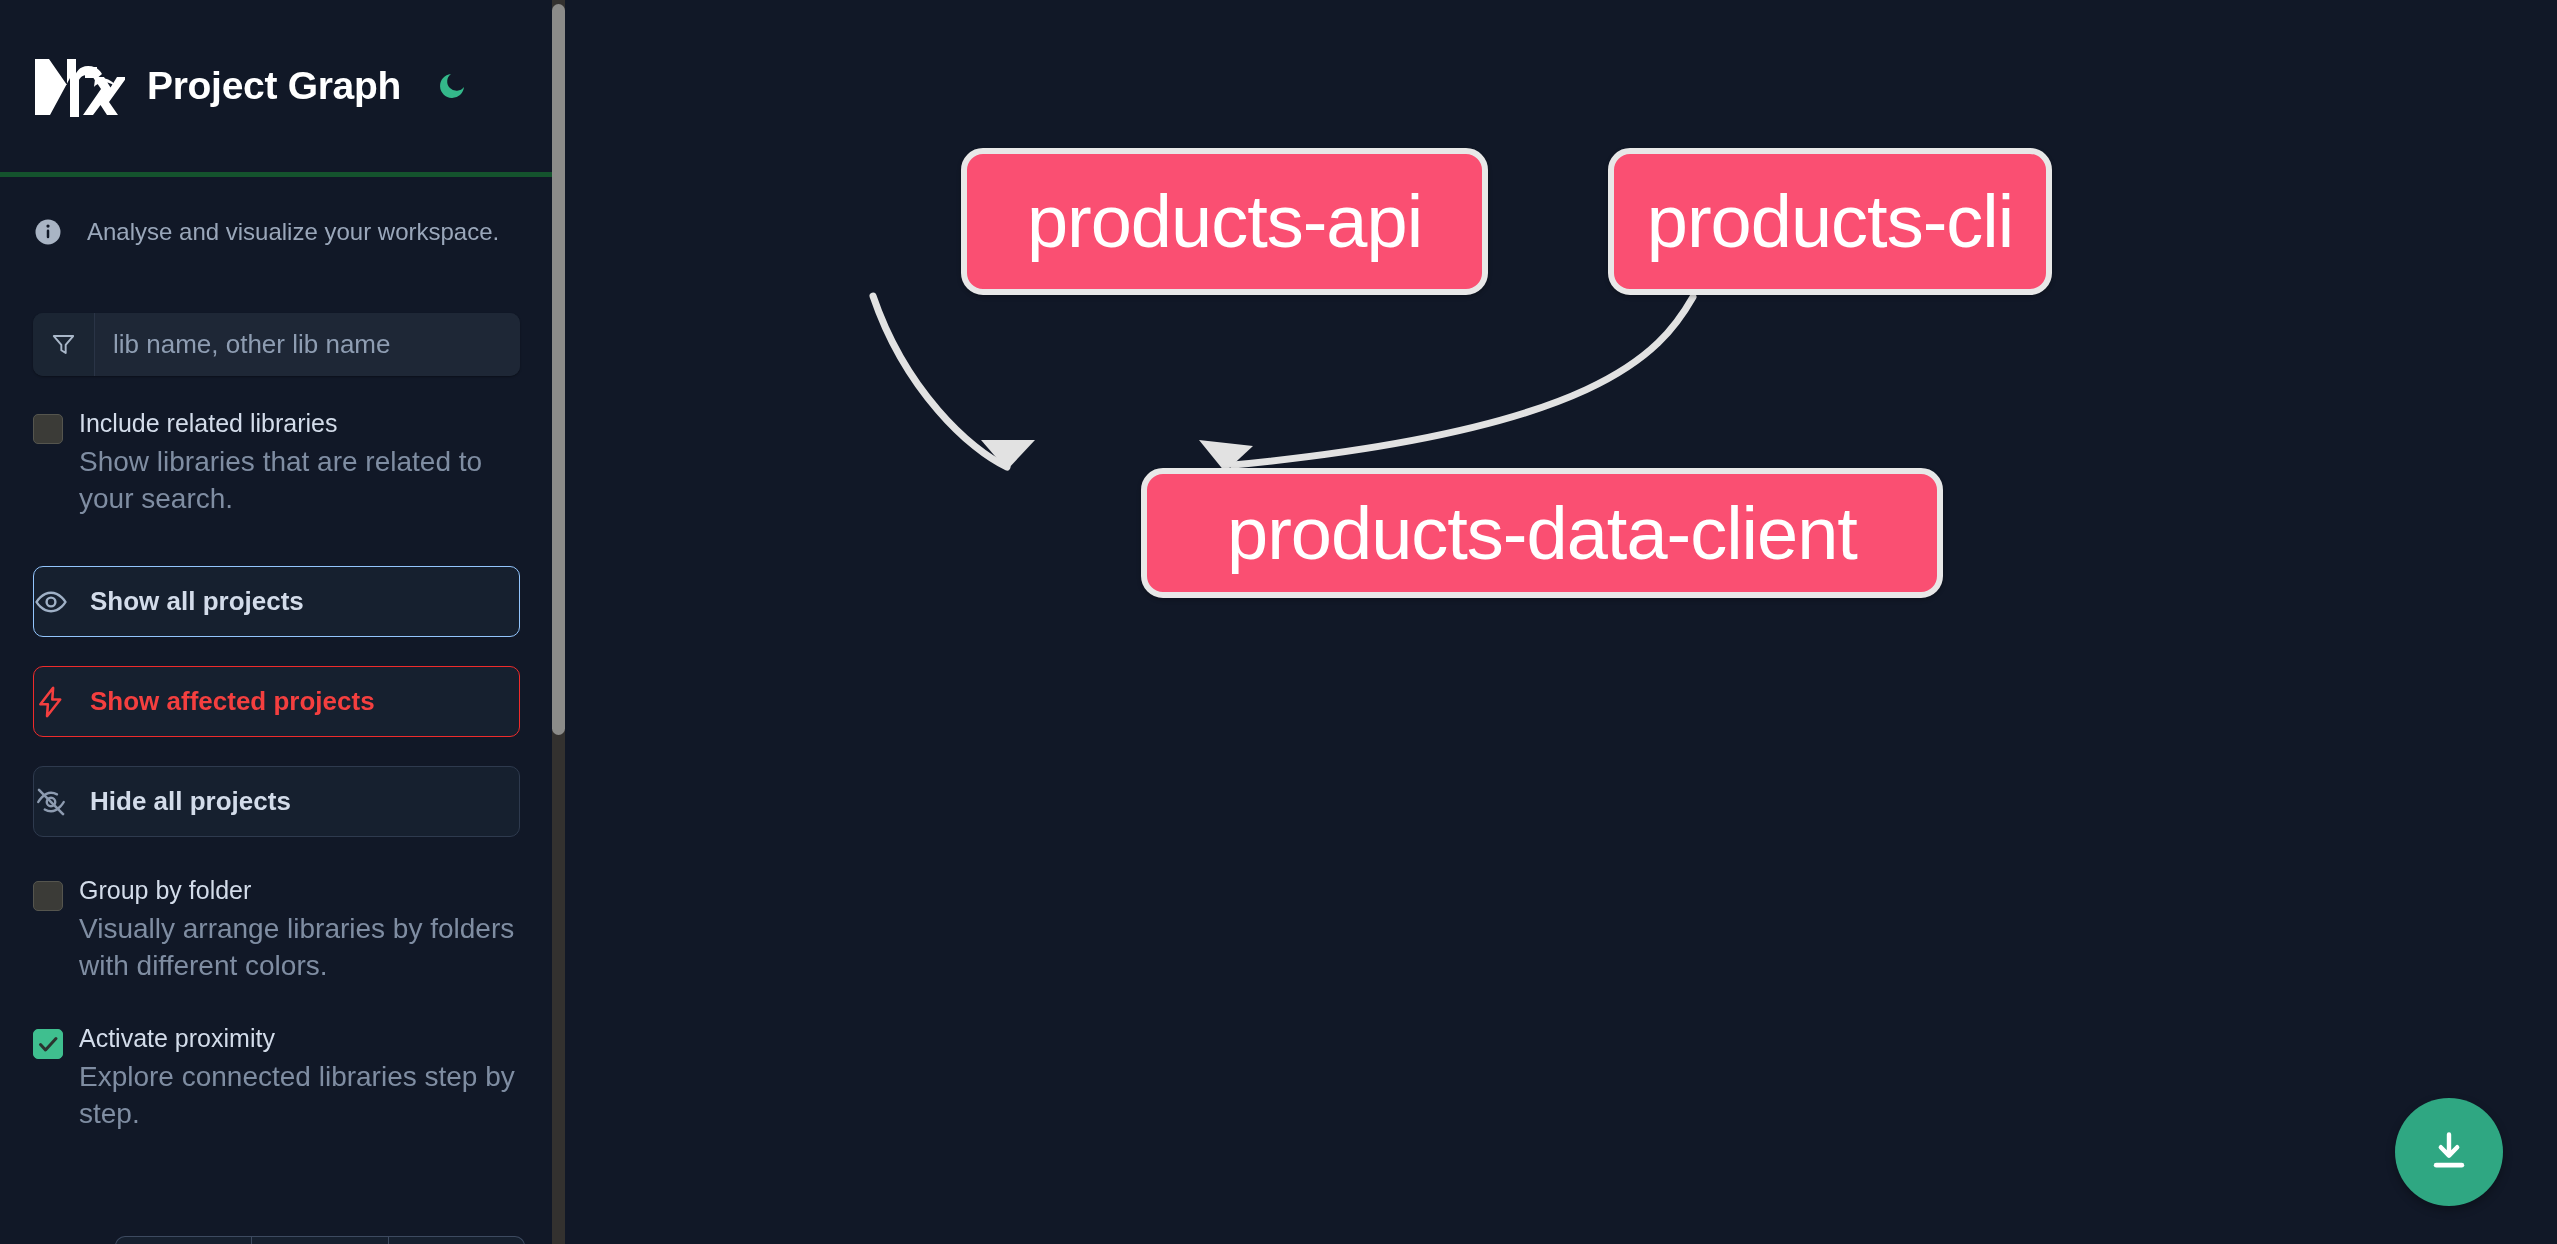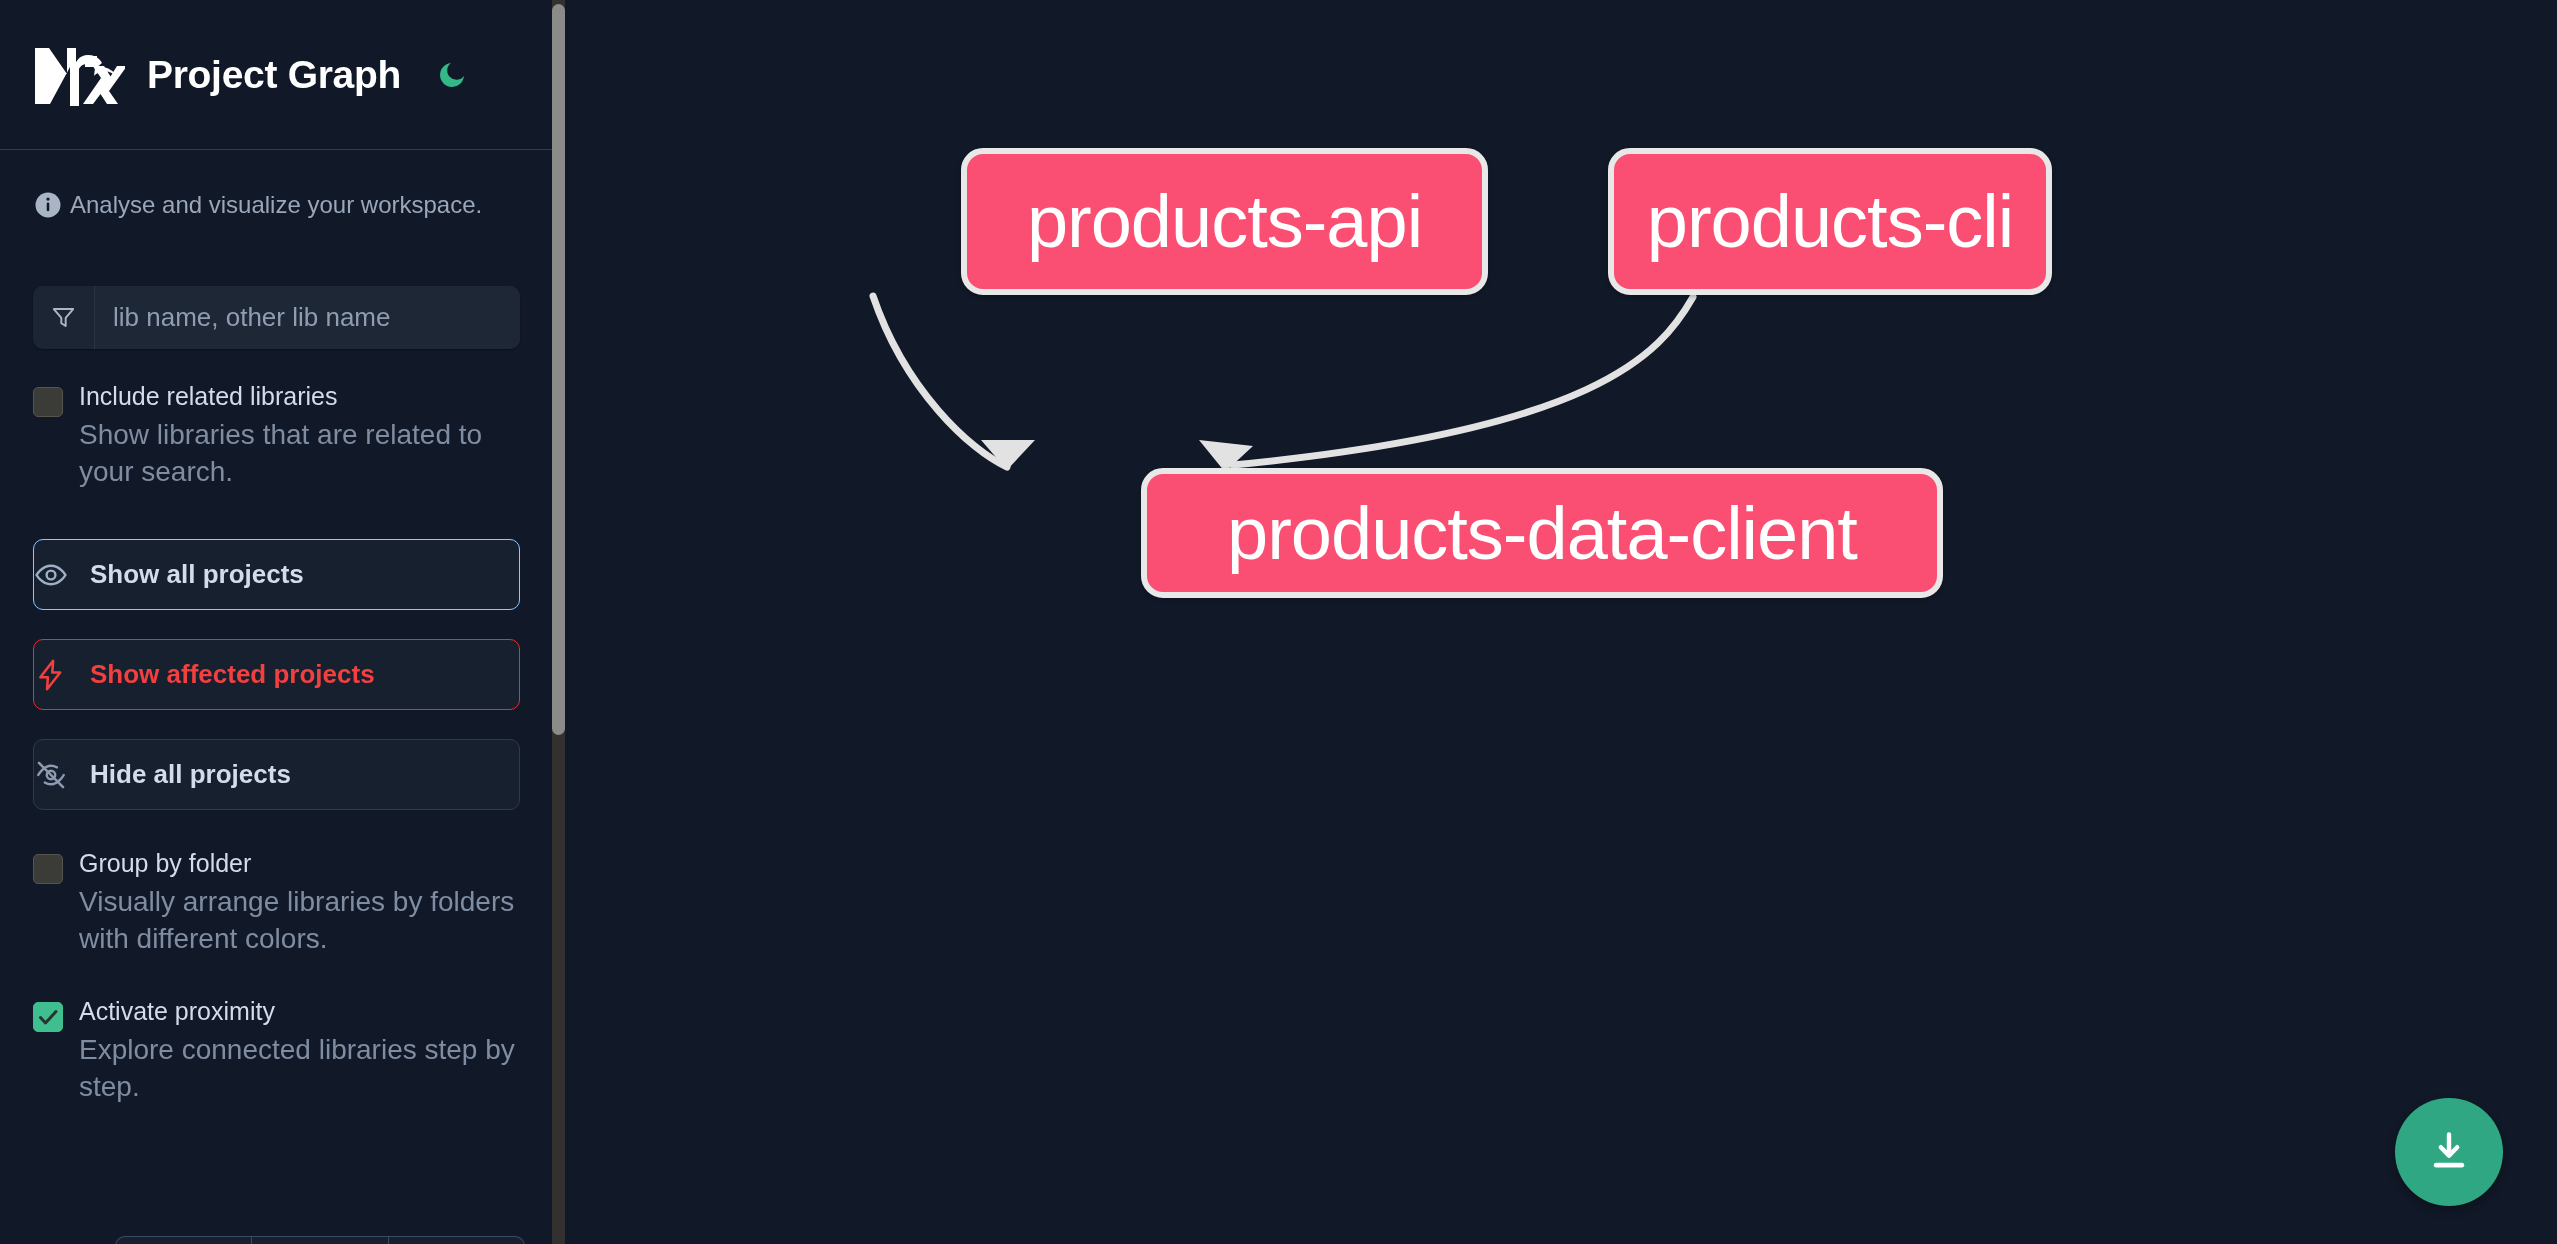--- a/index.html
+++ b/index.html
@@ -29,22 +29,22 @@
     overflow: hidden;
   }
 
   .sidebar-inner {
     position: absolute;
     inset: 0 22px 0 0;
     overflow: hidden;
   }
 
   .sb-header {
-    height: 150px;
-    border-bottom: 1px solid #14532d;
+    height: 177px;
+    border-bottom: 5px solid #14532d;
     display: flex;
     align-items: center;
     padding-left: 33px;
     gap: 0px;
   }
 
   .nx-logo {
     width: 92px;
     height: 62px;
     flex: 0 0 92px;
@@ -72,21 +72,21 @@
     border: none;
   }
 
   .sb-body {
     padding: 0 33px;
   }
 
   .analyse-row {
     display: flex;
     align-items: center;
-    gap: 7px;
+    gap: 24px;
     padding-top: 40px;
     padding-bottom: 10px;
   }
   .info-icon {
     width: 30px; height: 30px; flex: 0 0 30px;
     display:block;
   }
   .analyse-text {
     font-size: 24px;
     color: #9aa7ba;

